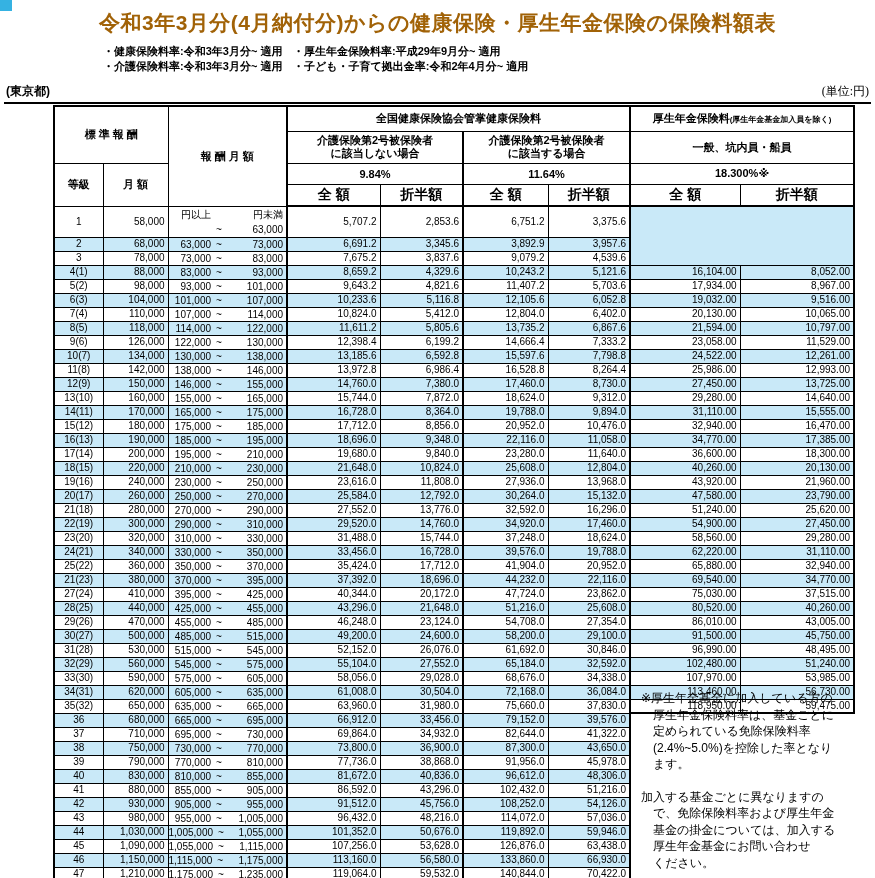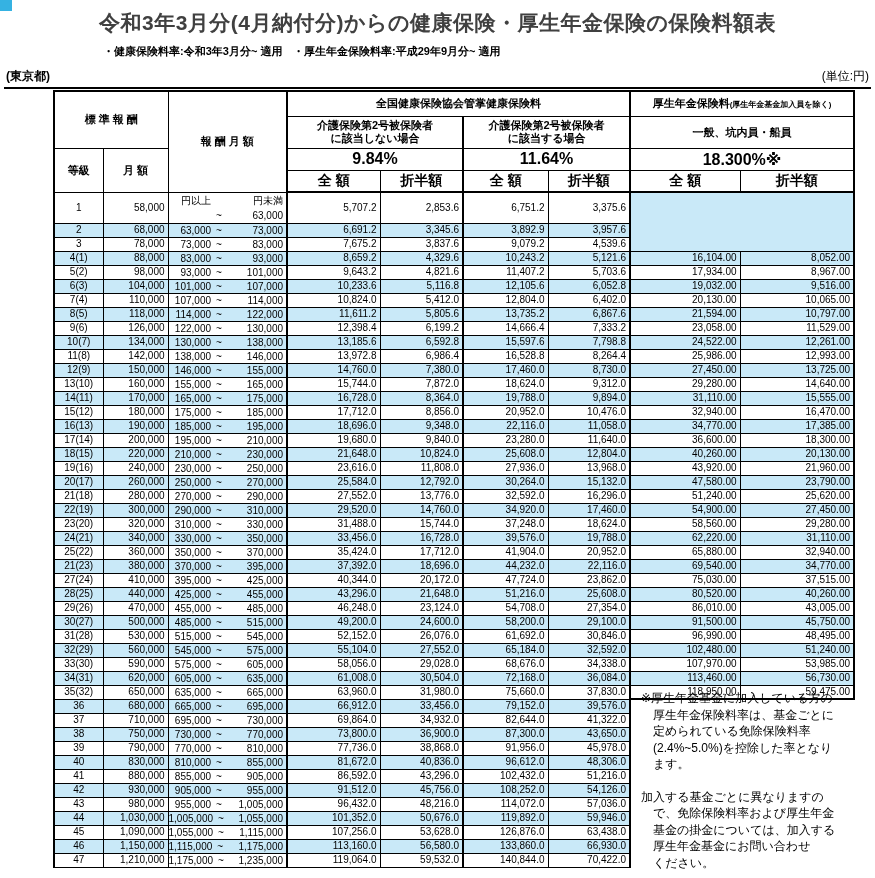--- a/index.html
+++ b/index.html
@@ -1,35 +1,35 @@
 <!DOCTYPE html>
 <html><head>
 <meta charset="utf-8">
 <style>
   html,body{margin:0;padding:0;background:#fff;}
   .page{position:relative;width:875px;height:878px;background:#fff;overflow:hidden;
         font-family:"Liberation Sans","DejaVu Sans",sans-serif;color:#000;}
   .corner-mark{position:absolute;left:0;top:0;width:12px;height:11px;background:#35b2e2;}
-  .doc-title{margin:9px 0 0 0;text-align:center;font-size:21px;font-weight:bold;color:#404040;letter-spacing:0.5px;}
+  .doc-title{margin:9px 0 0 0;text-align:center;font-size:21px;font-weight:bold;color:#a16207;letter-spacing:0.5px;}
   .notices{margin:7px 0 0 103px;font-size:11px;font-weight:bold;line-height:15px;}
   .notice-row{white-space:nowrap;}
   .notice-left{display:inline-block;width:187px;}
   .region-row{display:flex;justify-content:space-between;align-items:flex-end;
               margin:9px 4px 0 4px;padding:0 2px 2px 2px;border-bottom:2px solid #000;font-size:12px;}
   .region-label{font-weight:bold;}
-  .unit-label{font-weight:normal;}
+  .unit-label{font-weight:normal;font-family:Liberation Serif, serif;}
   table.premium{margin:1px 0 0 53px;border-collapse:collapse;table-layout:fixed;width:800px;}
   table.premium td{box-sizing:border-box;}
   thead td{border:1px solid #000;text-align:center;vertical-align:middle;font-weight:bold;font-size:11px;background:#fff;}
   thead tr:first-child td{border-top:2px solid #000;}
   .hr1 td{height:25px;}
   .hr2 td{height:32px;white-space:pre-line;line-height:13px;}
   .hr3 td{height:21px;}
   .hr4 td{height:22px;font-size:14px;border-bottom:2px solid #000;}
-  .rate{font-size:16px;}
+  .rate{font-size:11px;}
   .pt-small{font-size:8px;}
   .gl{border-left:2px solid #000 !important;}
   .pR{border-right:2px solid #000 !important;}
   .edge{border-right:2px solid #000 !important;}
   tbody td{border:1px solid #000;height:13px;font-size:10px;line-height:12px;padding:0 3px 0 0;vertical-align:middle;}
   tbody tr.alt td{background:#c9e9f8;}
   tbody tr.first td{height:30px;}
   .plast{border-bottom:2px solid #000 !important;}
   .pblank{background:#c9e9f8;}
   .c-grade{text-align:center;border-left:2px solid #000 !important;padding:0 !important;}
@@ -48,20 +48,24 @@
 
 <div class="page">
   <div class="corner-mark"></div>
 
   <h1 class="doc-title">令和3年3月分(4月納付分)からの健康保険・厚生年金保険の保険料額表</h1>
 
   <div class="notices">
     <div class="notice-row">
       <span class="notice-left">・健康保険料率:令和3年3月分~ 適用</span>
       <span>・厚生年金保険料率:平成29年9月分~ 適用</span>
+    </div>
+    <div class="notice-row">
+      <span class="notice-left">・介護保険料率:令和3年3月分~ 適用</span>
+      <span>・子ども・子育て拠出金率:令和2年4月分~ 適用</span>
     </div>
   </div>
 
   <div class="region-row">
     <span class="region-label">(東京都)</span>
     <span class="unit-label">(単位:円)</span>
   </div>
 
   <table class="premium">
     <colgroup>

